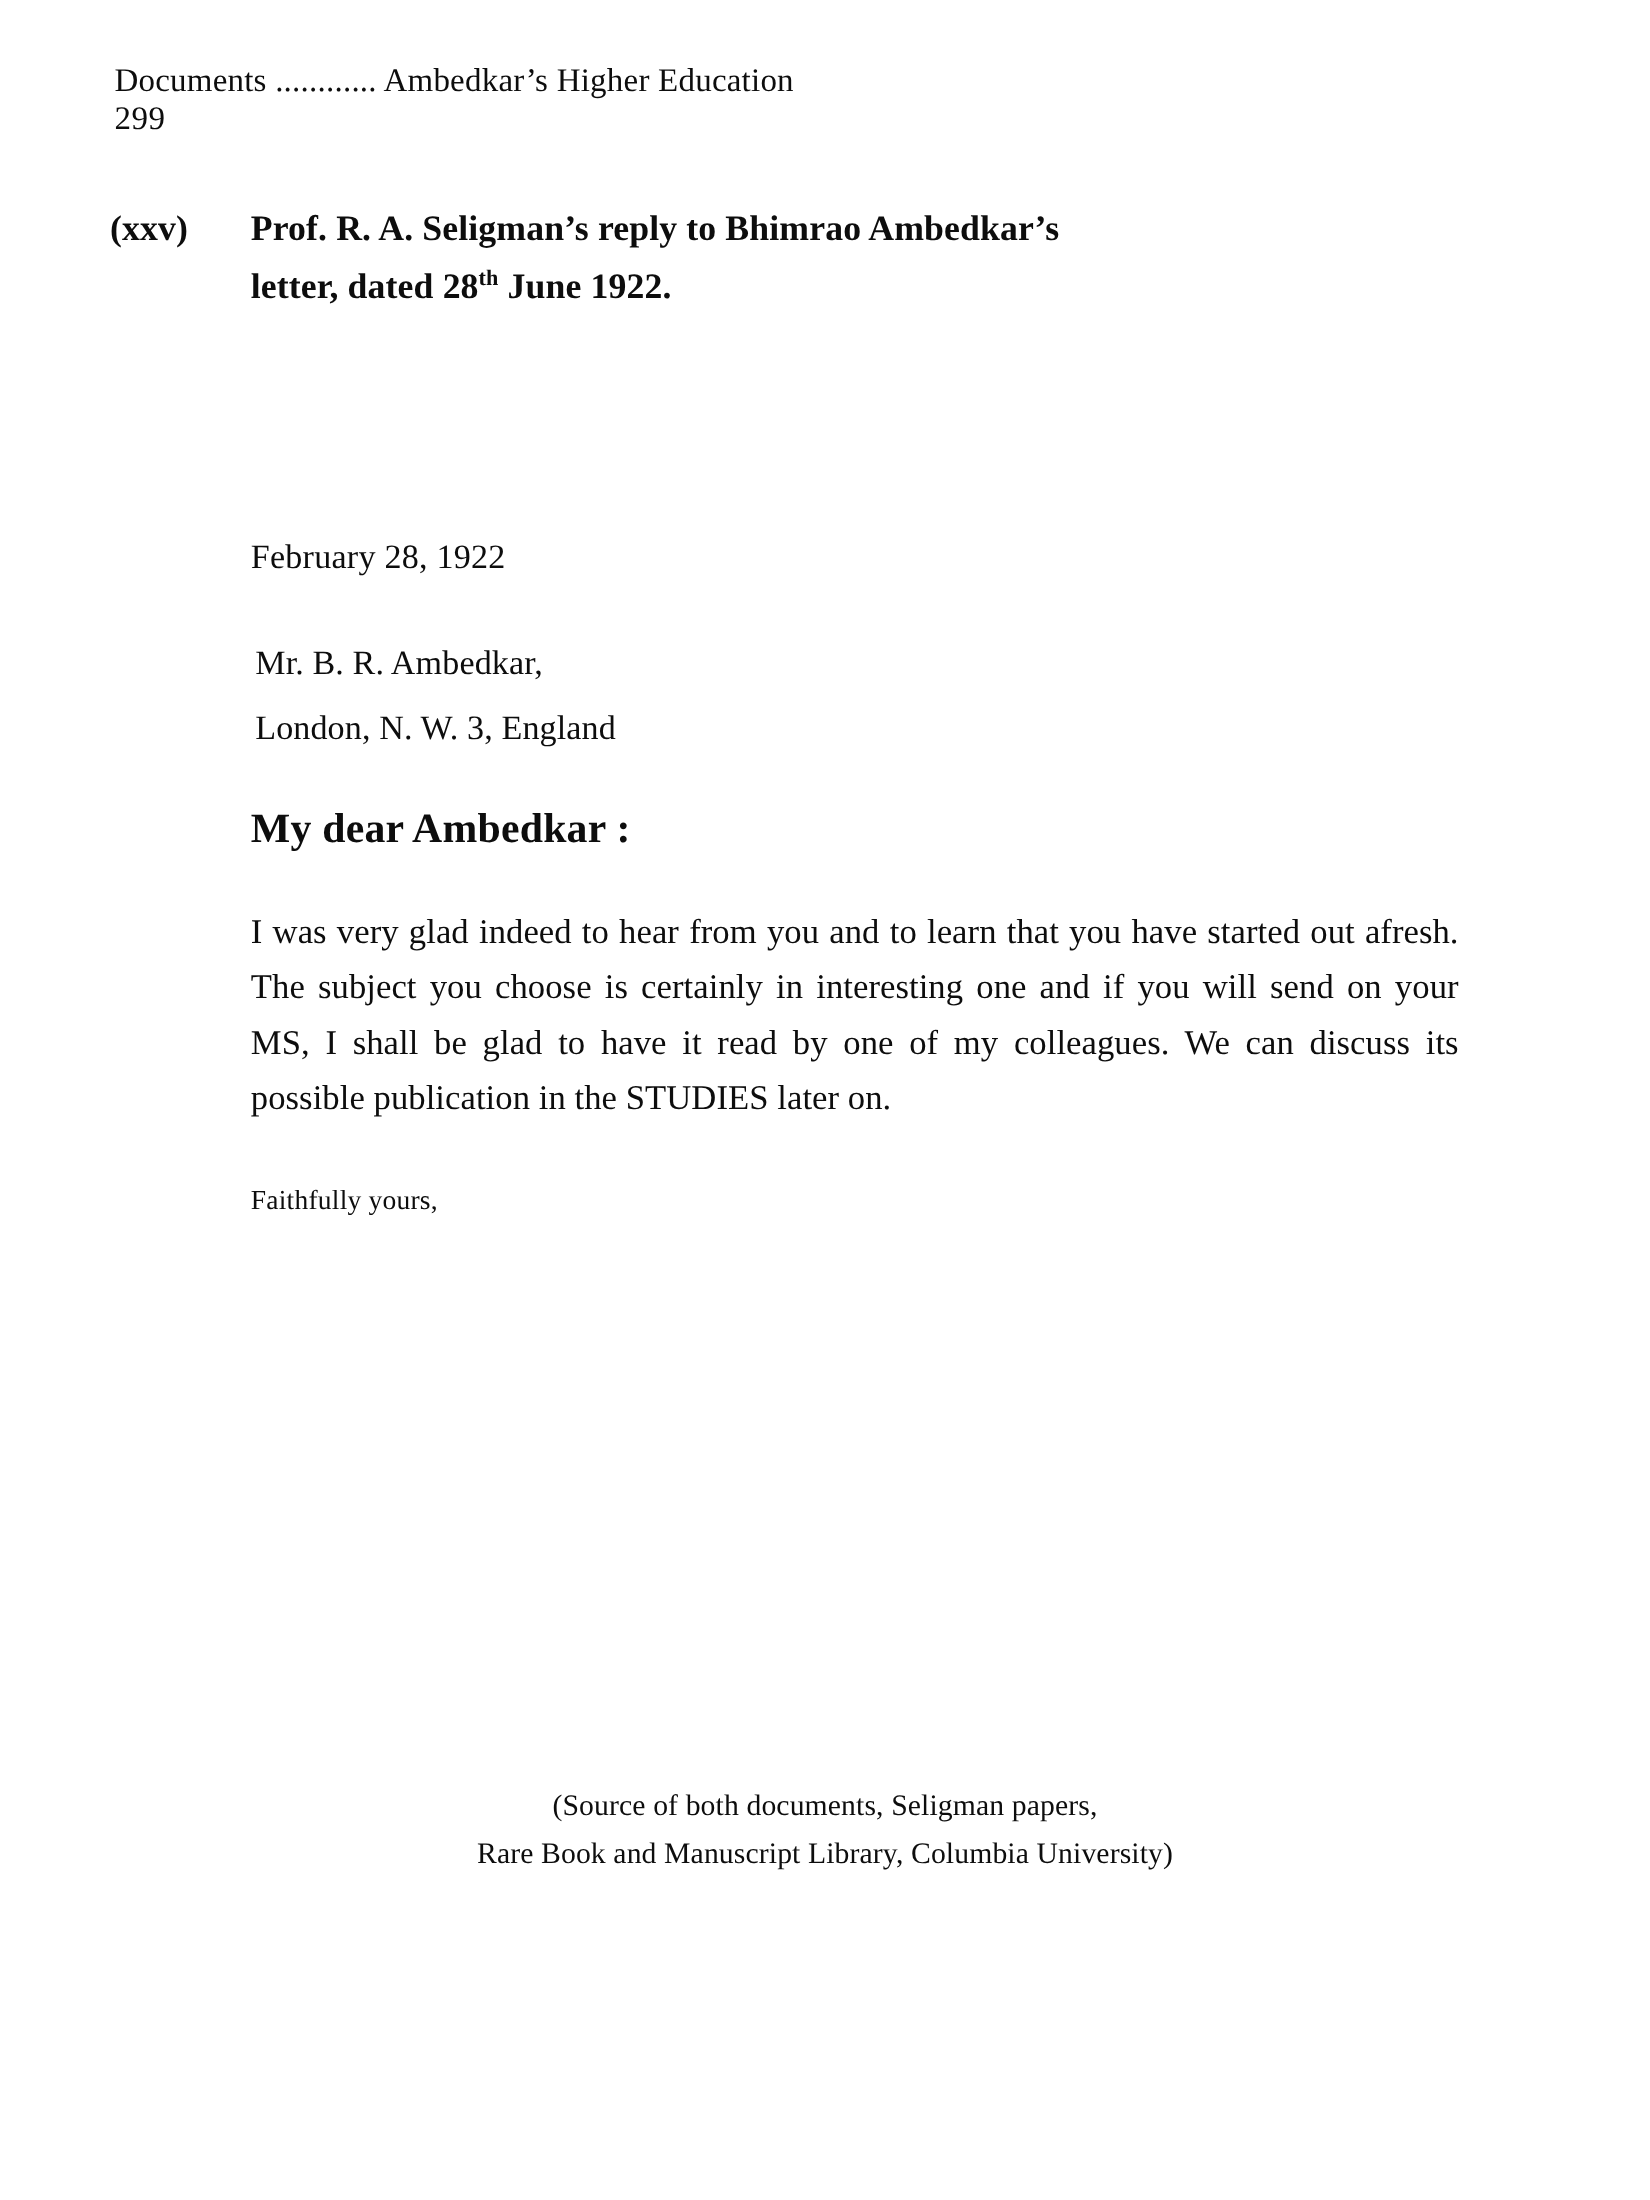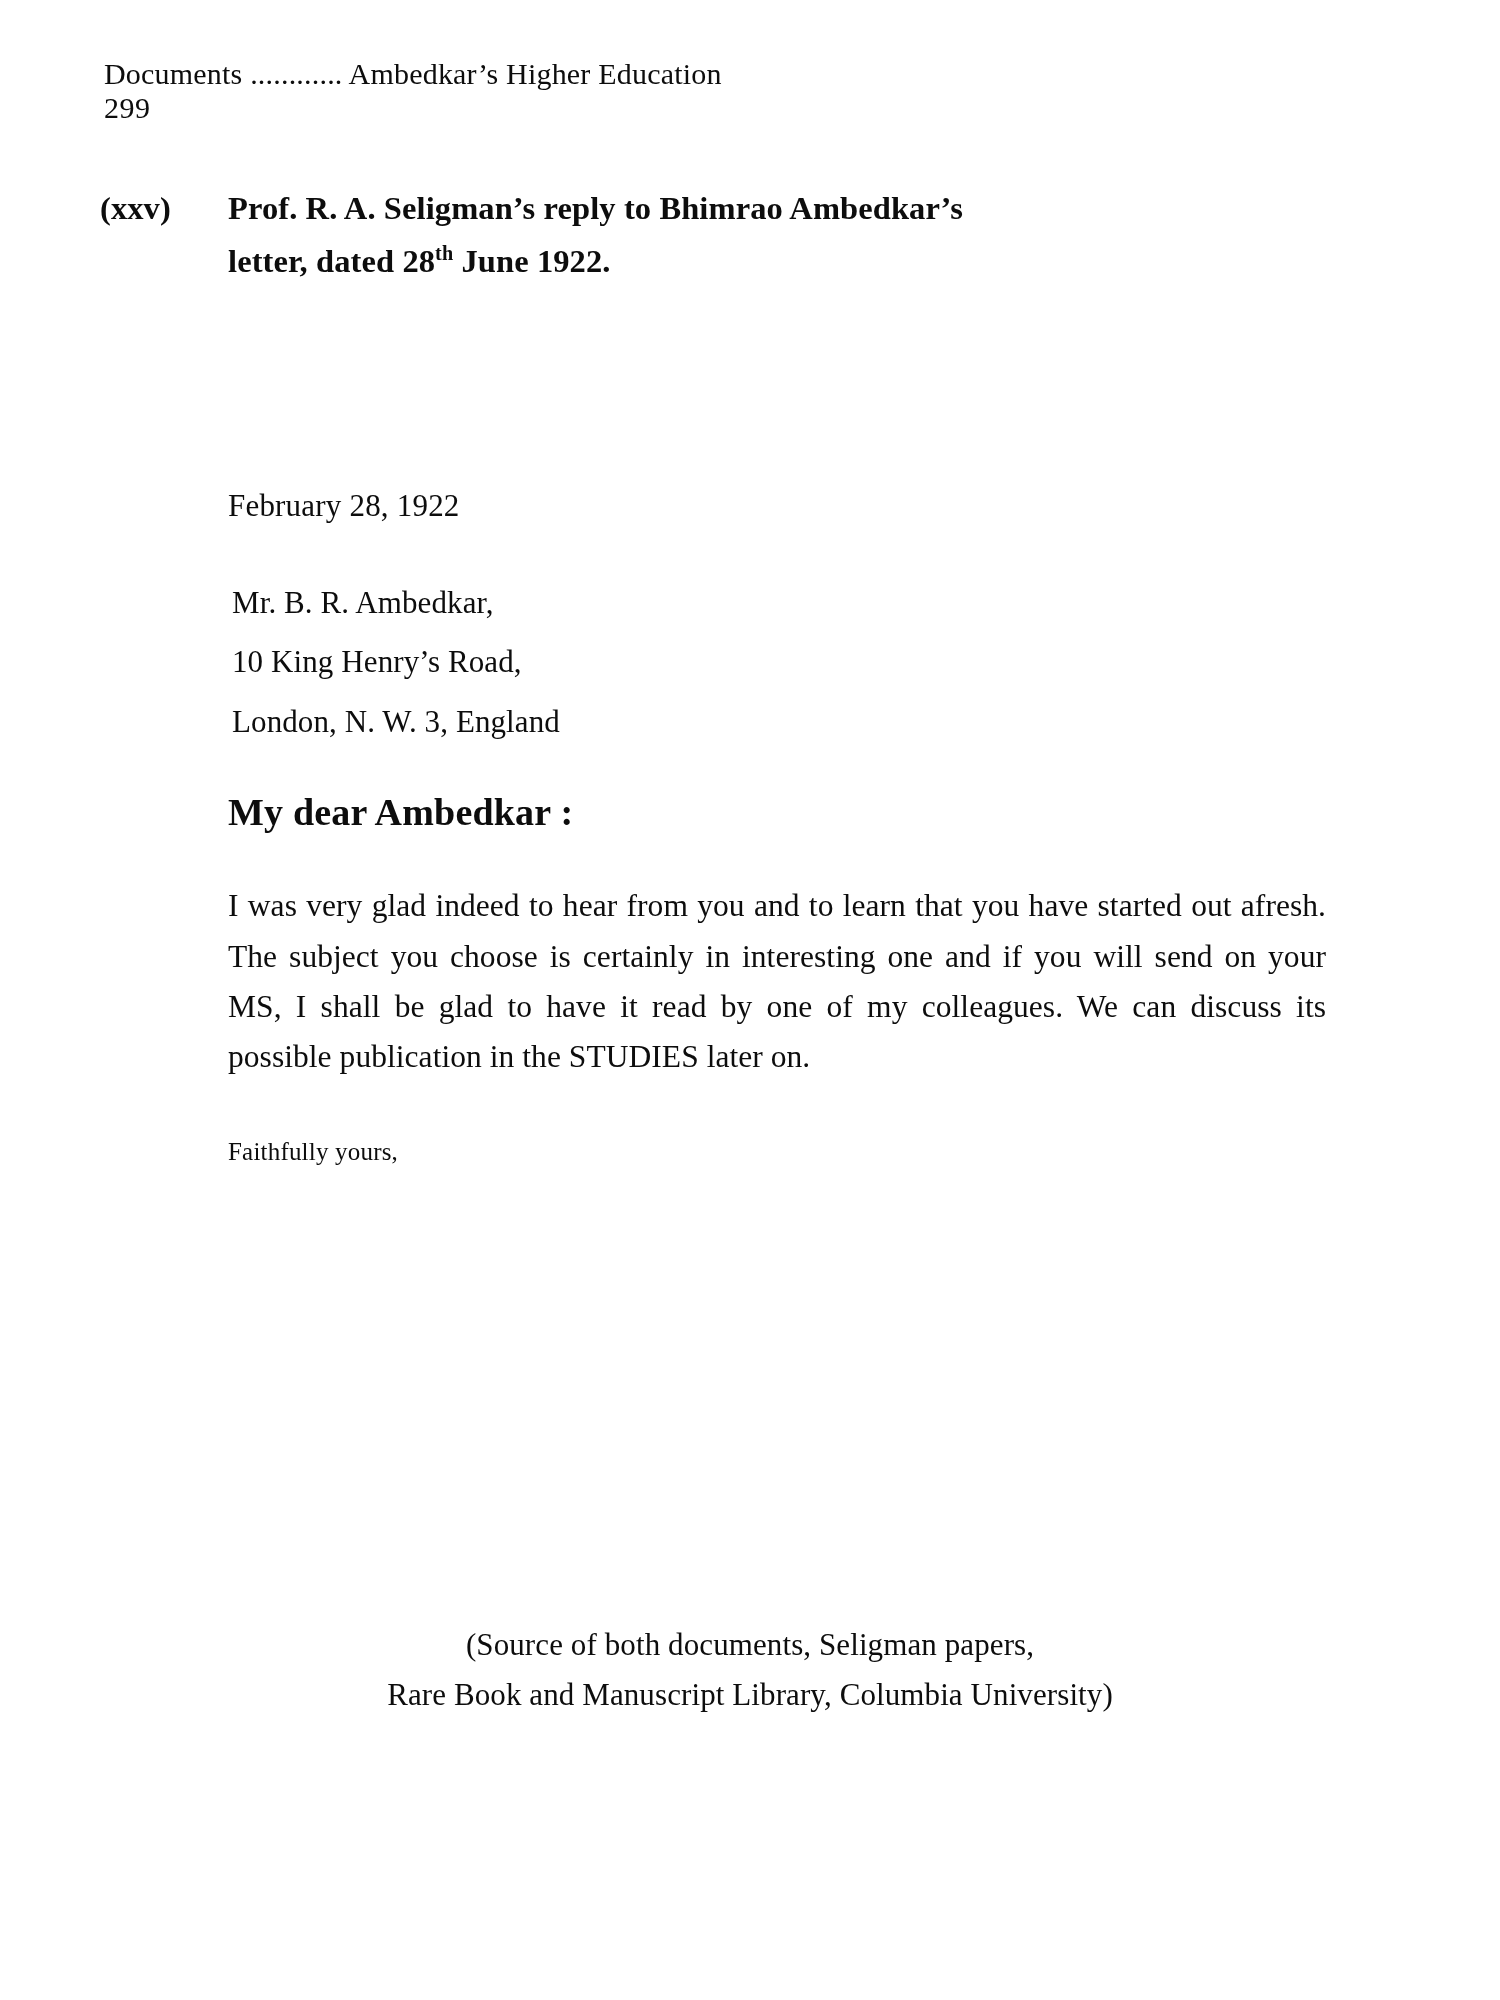--- a/index.html
+++ b/index.html
@@ -115,21 +115,21 @@
     letter-spacing: 0.2px;
   }
 
   
   .source-note {
     position: absolute;
     left: 0;
     top: 1620px;
     width: 1500px;
     text-align: center;
-    font-size: 31px;
+    font-size: 27px;
     line-height: 1.62;
     letter-spacing: 0.1px;
   }
   .source-note div {
     white-space: nowrap;
   }
 </style>
 </head>
 <body>
 
@@ -143,21 +143,20 @@
   <div class="section-heading">
     <span class="hang">(xxv)</span><span class="heading-body"><span>Prof. R. A. Seligman’s reply to Bhimrao Ambedkar’s</span><br><span>letter, dated 28</span><sup class="ord">th</sup><span> June 1922.</span></span>
   </div>
 
   <div class="letter">
 
     <p class="date-line">February 28, 1922</p>
 
     <div class="addr-block">
       <div class="addr-line">Mr. B. R. Ambedkar,</div>
-      <div class="addr-line">10 King Henry’s Road,</div>
       <div class="addr-line">London, N. W. 3, England</div>
     </div>
 
     <p class="salutation">My dear Ambedkar :</p>
 
     <p class="body-para">I was very glad indeed to hear from you and to learn that you have started out afresh. The subject you choose is certainly in interesting one and if you will send on your MS, I shall be glad to have it read by one of my colleagues. We can discuss its possible publication in the STUDIES later on.</p>
 
     <p class="closing">Faithfully yours,</p>
 
   </div>

